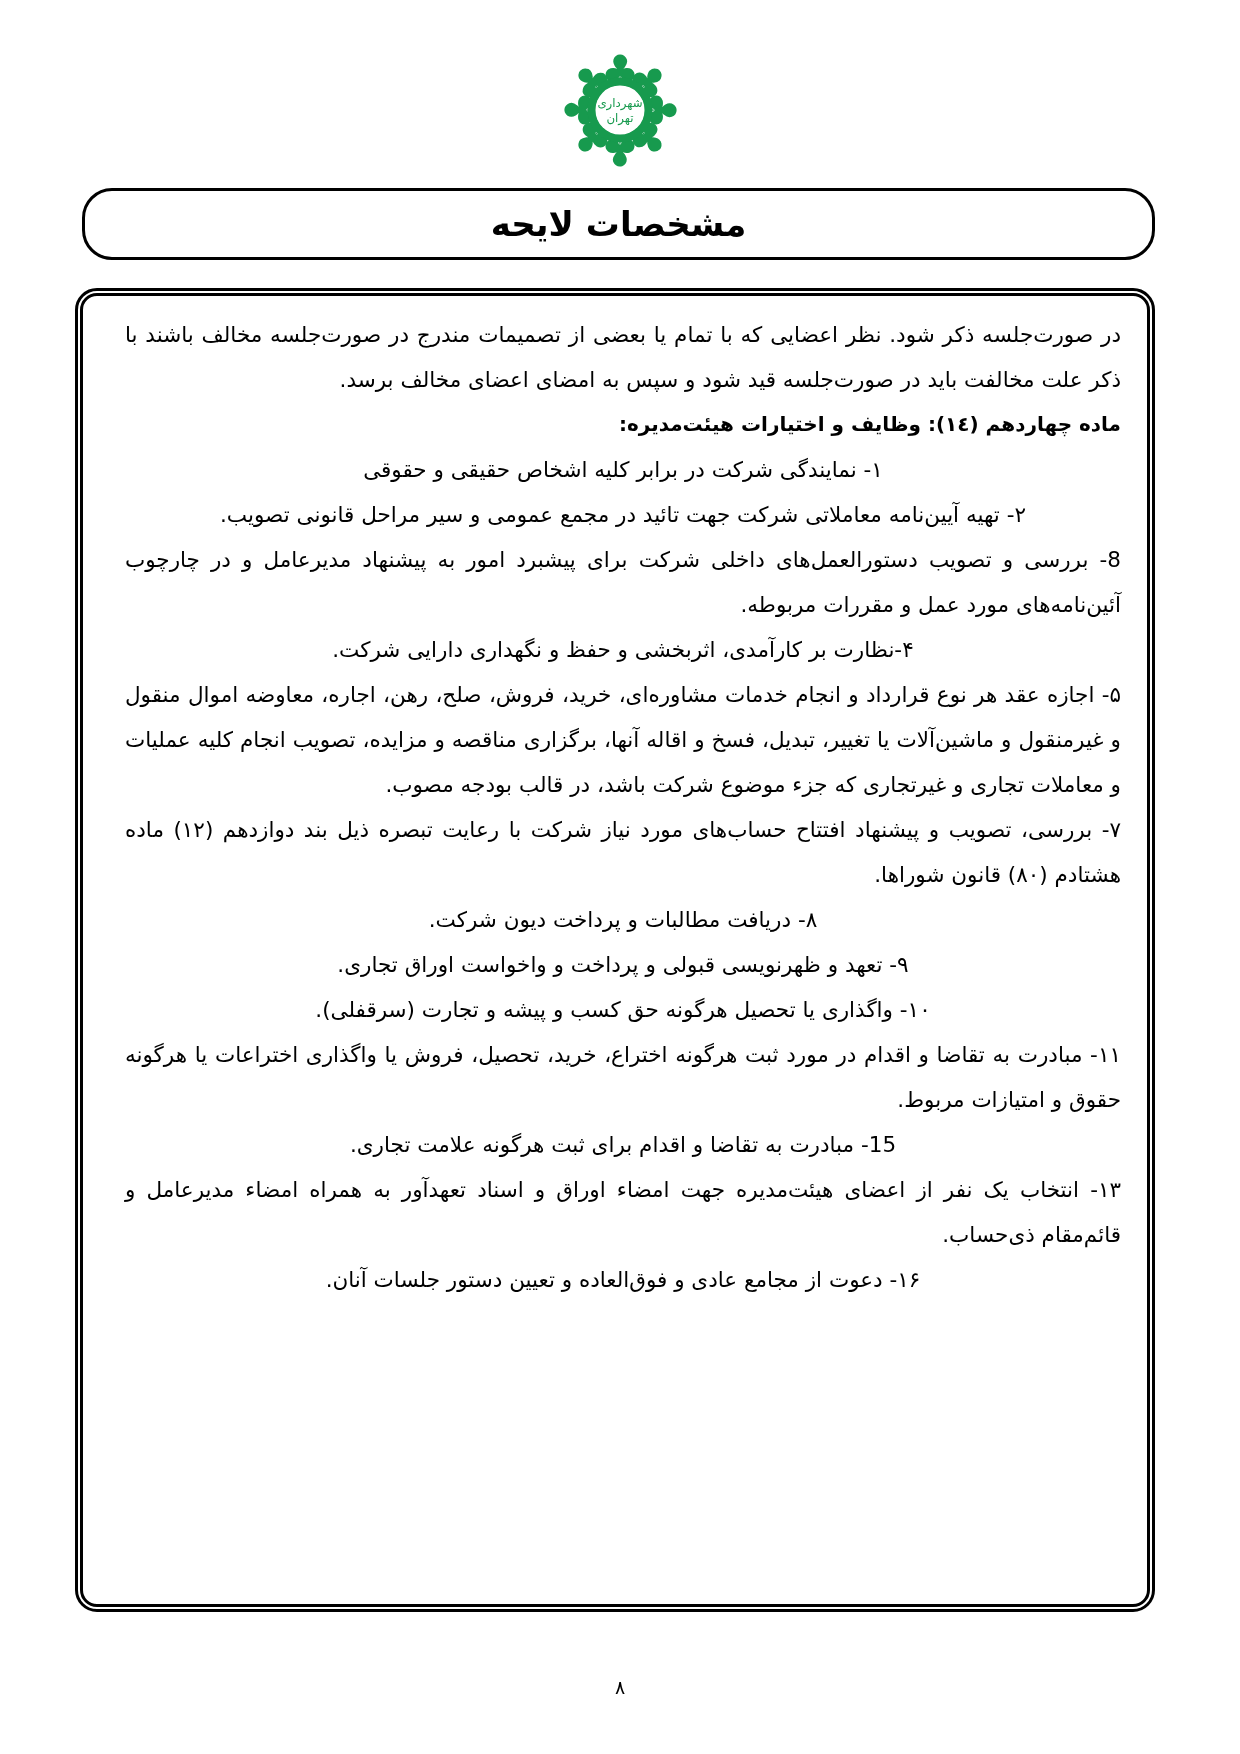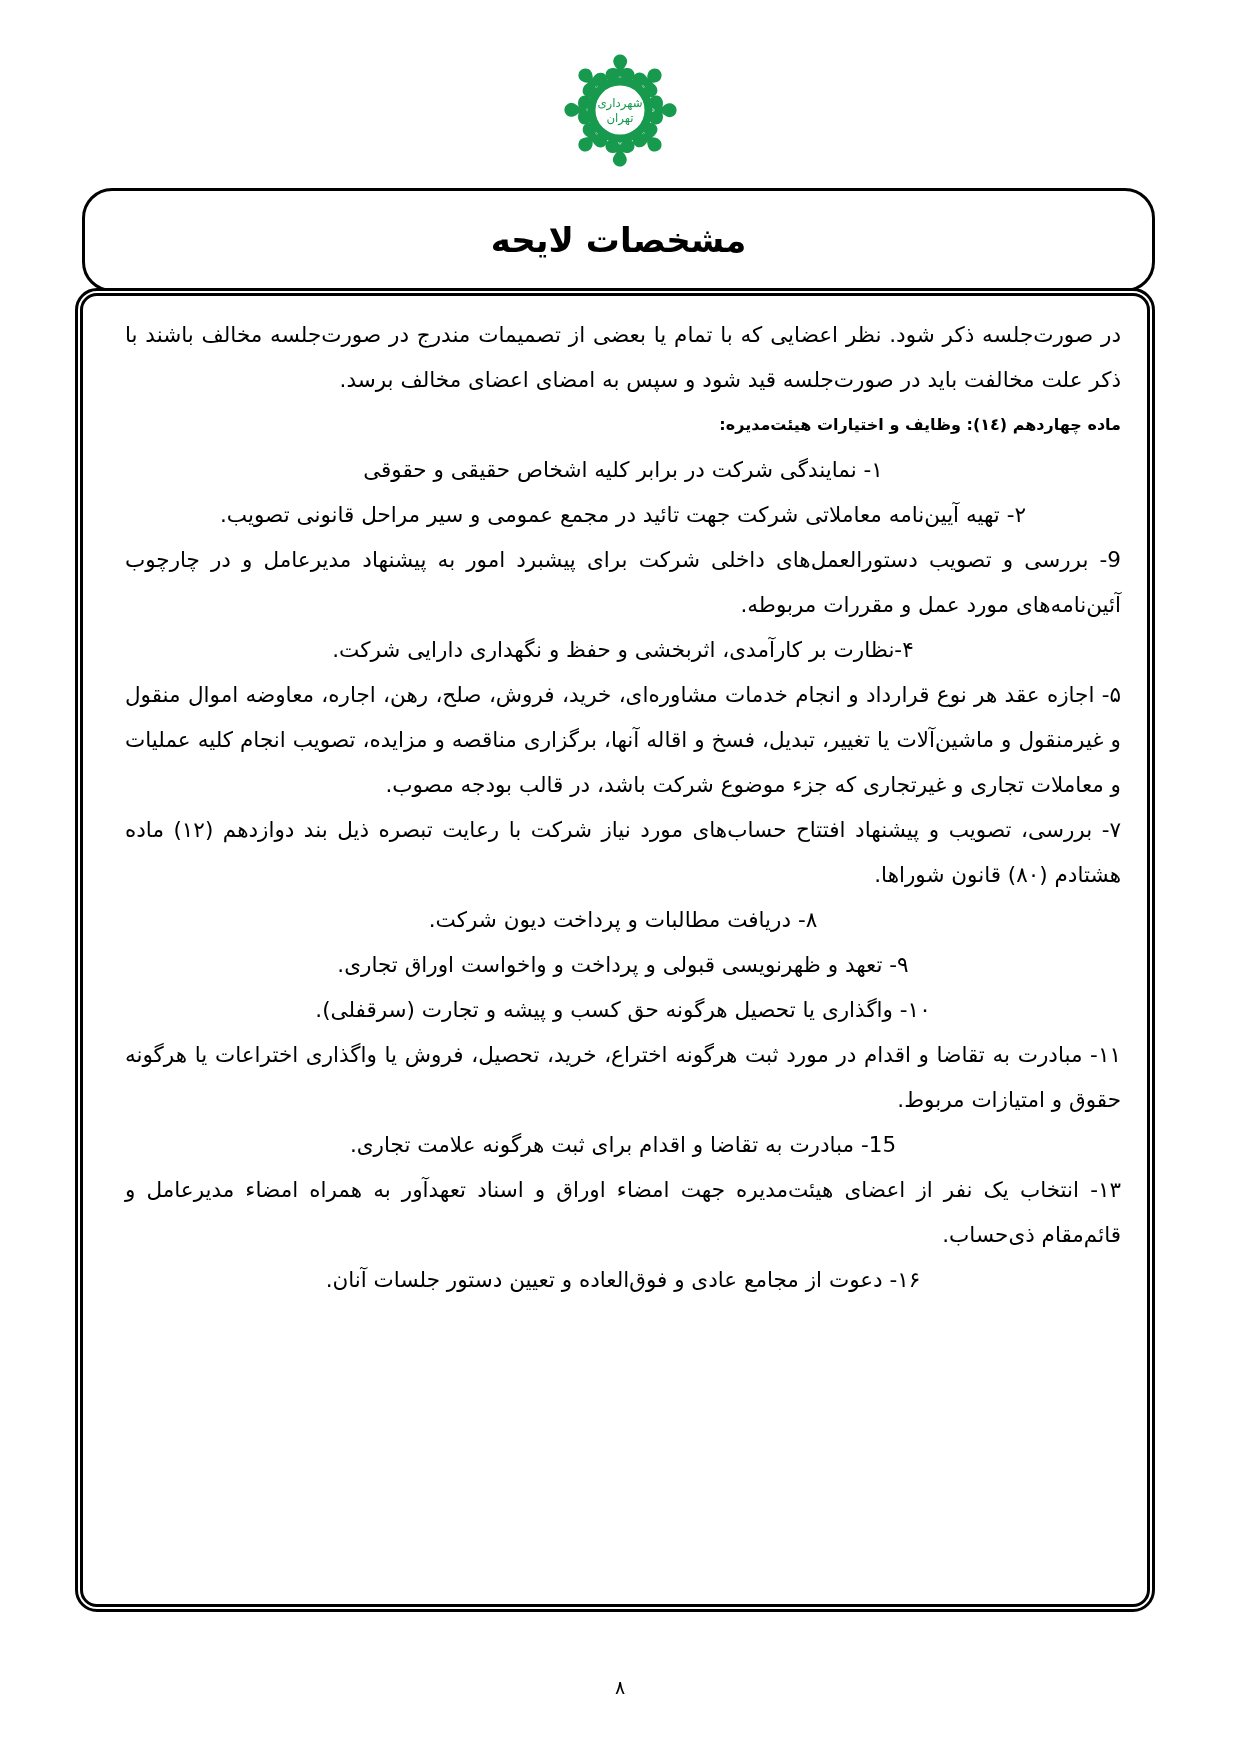--- a/index.html
+++ b/index.html
@@ -12,21 +12,21 @@
 
   
   .logo-wrap{
     position:absolute;top:44px;left:0;right:0;
     display:flex;justify-content:center;
   }
   .logo-wrap svg{width:132px;height:132px;}
 
   
   .title-box{
-    position:absolute;top:188px;left:82px;right:85px;height:104px;
+    position:absolute;top:188px;left:82px;right:85px;height:72px;
     border:3px solid #000;border-radius:30px;
     display:flex;align-items:center;justify-content:center;
     box-sizing:border-box;background:#fff;
   }
   .title-box .title{
     font-size:34px;font-weight:bold;letter-spacing:0;
   }
 
   
   .content-box{
@@ -36,21 +36,21 @@
     padding:16px 26px 18px 42px;
     overflow:hidden;
   }
   .content{
     direction:rtl;
     font-size:21.5px;line-height:45px;
     text-align:justify;
   }
   .content p{margin:0;}
   .intro{text-align:justify;}
-  .article-heading{font-weight:bold;font-size:16px;text-align:right;}
+  .article-heading{font-weight:bold;font-size:20px;text-align:right;}
   .align-center{text-align:center;}
   .align-justify{text-align:justify;}
 
   
   .page-number{
     position:absolute;top:1676px;left:0;right:0;
     text-align:center;font-size:19px;direction:rtl;
   }
 </style>
 </head>
@@ -98,21 +98,21 @@
   </div>
 
   <div class="content-box">
     <div class="content">
       <p class="intro">در صورت‌جلسه ذکر شود. نظر اعضایی که با تمام یا بعضی از تصمیمات مندرج در صورت‌جلسه مخالف باشند با ذکر علت مخالفت باید در صورت‌جلسه قید شود و سپس به امضای اعضای مخالف برسد.</p>
       <p class="article-heading">ماده چهاردهم (١٤): وظایف و اختیارات هیئت‌مدیره:</p>
       <div>
 
       <p class="align-center">۱- نمایندگی شرکت در برابر کلیه اشخاص حقیقی و حقوقی</p>
           <p class="align-center">۲- تهیه آیین‌نامه معاملاتی شرکت جهت تائید در مجمع عمومی و سیر مراحل قانونی تصویب.</p>
-          <p class="align-justify">9- بررسی و تصویب دستورالعمل‌های داخلی شرکت برای پیشبرد امور به پیشنهاد مدیرعامل و در چارچوب آئین‌نامه‌های مورد عمل و مقررات مربوطه.</p>
+          <p class="align-justify">8- بررسی و تصویب دستورالعمل‌های داخلی شرکت برای پیشبرد امور به پیشنهاد مدیرعامل و در چارچوب آئین‌نامه‌های مورد عمل و مقررات مربوطه.</p>
           <p class="align-center">۴-نظارت بر کارآمدی، اثربخشی و حفظ و نگهداری دارایی شرکت.</p>
           <p class="align-justify">۵- اجازه عقد هر نوع قرارداد و انجام خدمات مشاوره‌ای، خرید، فروش، صلح، رهن، اجاره، معاوضه اموال منقول و غیرمنقول و ماشین‌آلات یا تغییر، تبدیل، فسخ و اقاله آنها، برگزاری مناقصه و مزایده، تصویب انجام کلیه عملیات و معاملات تجاری و غیرتجاری که جزء موضوع شرکت باشد، در قالب بودجه مصوب.</p>
           <p class="align-justify">۷- بررسی، تصویب و پیشنهاد افتتاح حساب‌های مورد نیاز شرکت با رعایت تبصره ذیل بند دوازدهم (۱۲) ماده هشتادم (۸۰) قانون شوراها.</p>
           <p class="align-center">۸- دریافت مطالبات و پرداخت دیون شرکت.</p>
           <p class="align-center">۹- تعهد و ظهرنویسی قبولی و پرداخت و واخواست اوراق تجاری.</p>
           <p class="align-center">۱۰- واگذاری یا تحصیل هرگونه حق کسب و پیشه و تجارت (سرقفلی).</p>
           <p class="align-justify">۱۱- مبادرت به تقاضا و اقدام در مورد ثبت هرگونه اختراع، خرید، تحصیل، فروش یا واگذاری اختراعات یا هرگونه حقوق و امتیازات مربوط.</p>
           <p class="align-center">15- مبادرت به تقاضا و اقدام برای ثبت هرگونه علامت تجاری.</p>
           <p class="align-justify">۱۳- انتخاب یک نفر از اعضای هیئت‌مدیره جهت امضاء اوراق و اسناد تعهدآور به همراه امضاء مدیرعامل و قائم‌مقام ذی‌حساب.</p>
           <p class="align-center">۱۶- دعوت از مجامع عادی و فوق‌العاده و تعیین دستور جلسات آنان.</p>

